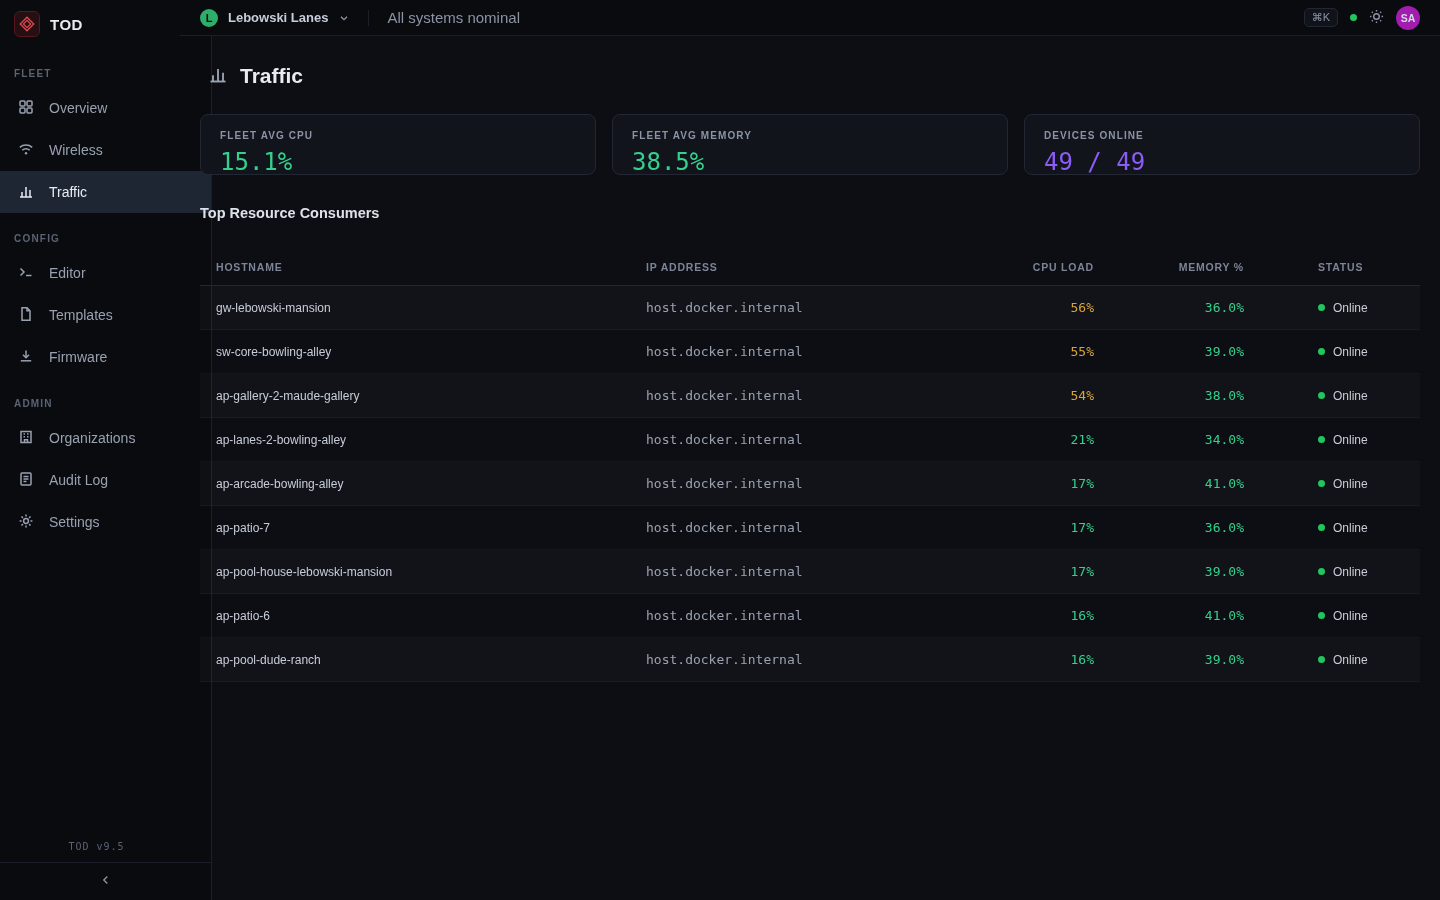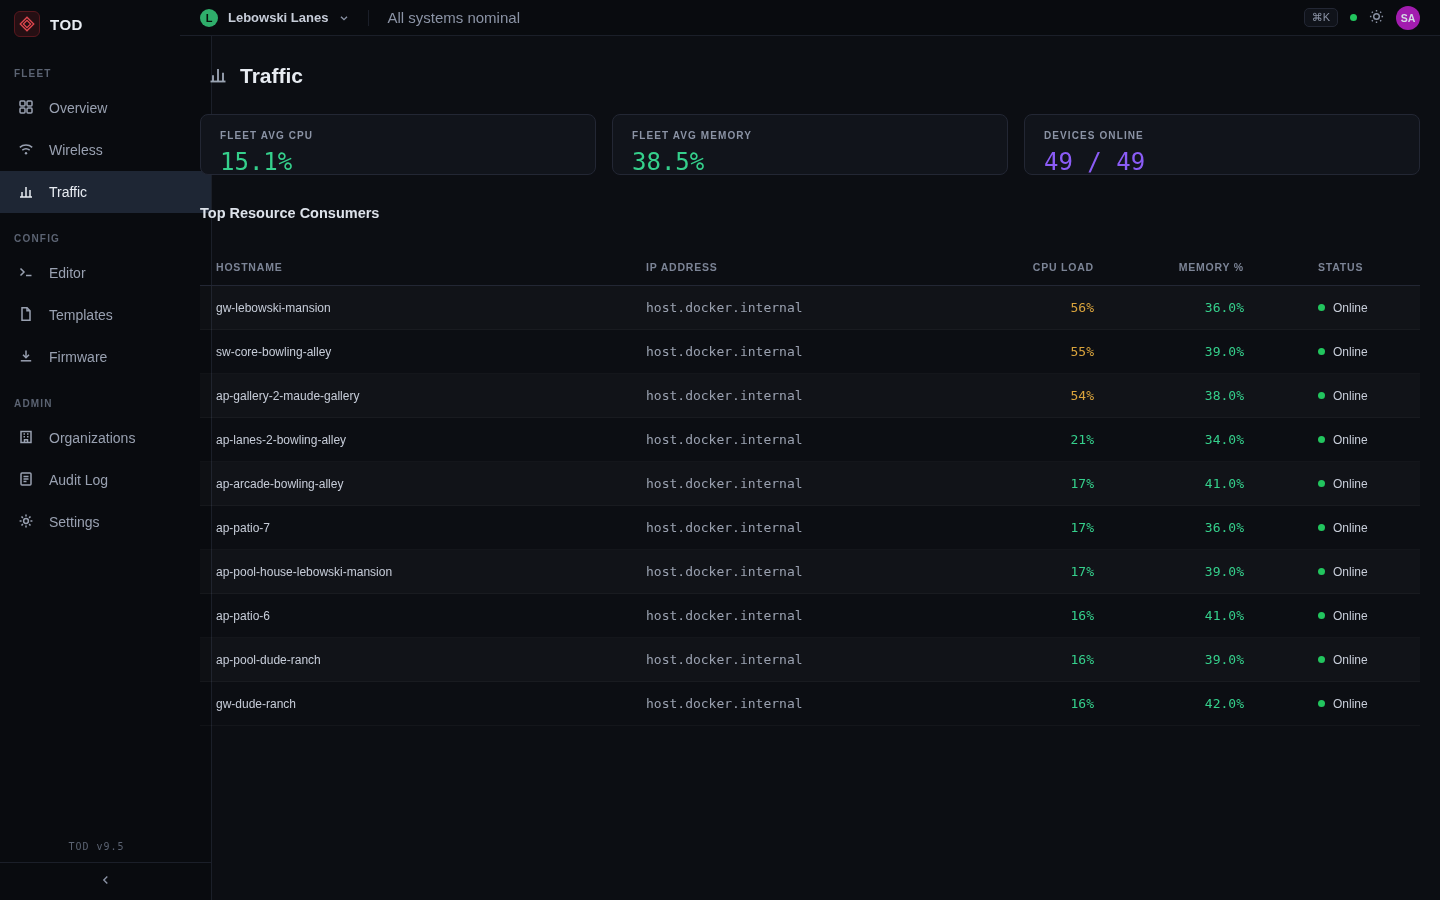--- a/index.html
+++ b/index.html
@@ -304,22 +304,15 @@
         <td class="num mem">41.0%</td>
         <td class="status"><span class="status-dot"></span><span>Online</span></td>
       </tr>
       <tr>
         <td>ap-pool-dude-ranch</td>
         <td class="ip">host.docker.internal</td>
         <td class="num" data-level="ok">16%</td>
         <td class="num mem">39.0%</td>
         <td class="status"><span class="status-dot"></span><span>Online</span></td>
       </tr>
-      <tr>
-        <td>gw-dude-ranch</td>
-        <td class="ip">host.docker.internal</td>
-        <td class="num" data-level="ok">16%</td>
-        <td class="num mem">42.0%</td>
-        <td class="status"><span class="status-dot"></span><span>Online</span></td>
-      </tr>
     </tbody>
   </table>
 </main>
 
 </body></html>

